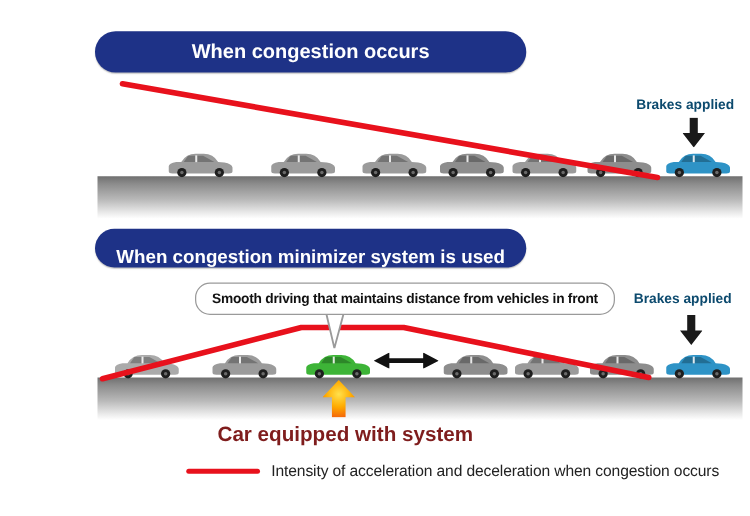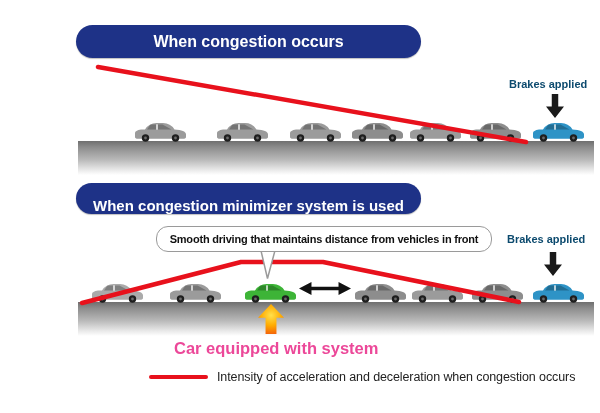--- a/index.html
+++ b/index.html
@@ -36,21 +36,21 @@
   #down-arrow-2{left:508px;top:252px;}
 
   #double-arrow{position:absolute;left:263px;top:282px;width:52px;height:13px;background:#111111;z-index:4;
                 clip-path:polygon(0 50%,24% 0,24% 36%,76% 36%,76% 0,100% 50%,76% 100%,76% 64%,24% 64%,24% 100%);}
 
   #up-arrow{position:absolute;left:222px;top:304px;width:26px;height:30px;z-index:4;
             background:radial-gradient(circle at 50% 38%,#ffe14d 0,#ffab00 45%,#f04e0d 95%);
             clip-path:polygon(50% 0,100% 46%,71% 46%,71% 100%,29% 100%,29% 46%,0 46%);}
 
   #car-equipped-label{position:absolute;left:138px;top:339px;font-weight:bold;font-size:16.5px;
-                      color:#ec4899;z-index:4;white-space:nowrap;}
+                      color:#7f1d1d;z-index:4;white-space:nowrap;}
 
   #legend{position:absolute;left:113px;top:370px;width:480px;z-index:4;display:flex;align-items:center;}
   #legend-line{width:59px;height:4px;background:#e8111c;border-radius:2px;margin-right:9px;flex:none;}
   #legend-label{font-weight:normal;font-size:12.5px;color:#222222;white-space:nowrap;letter-spacing:-0.1px;}
 </style>
 </head>
 <body>
 
 <div id="stage">
 

